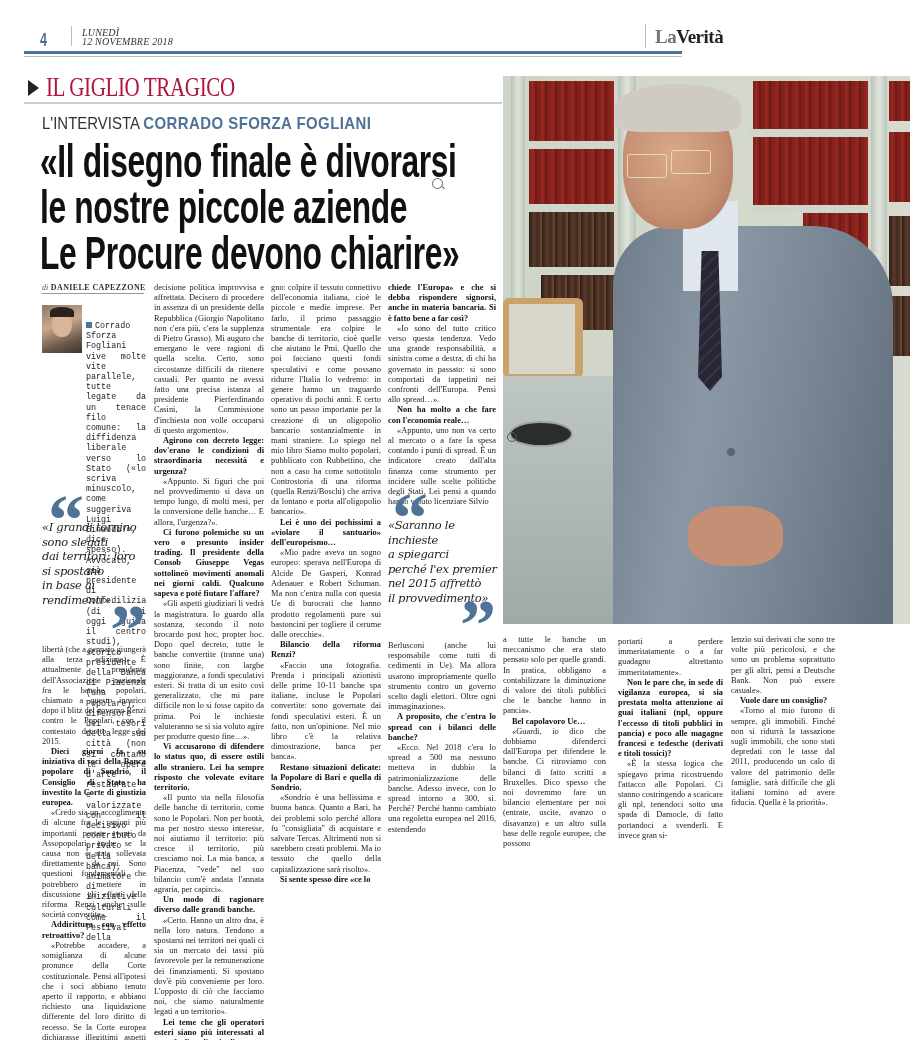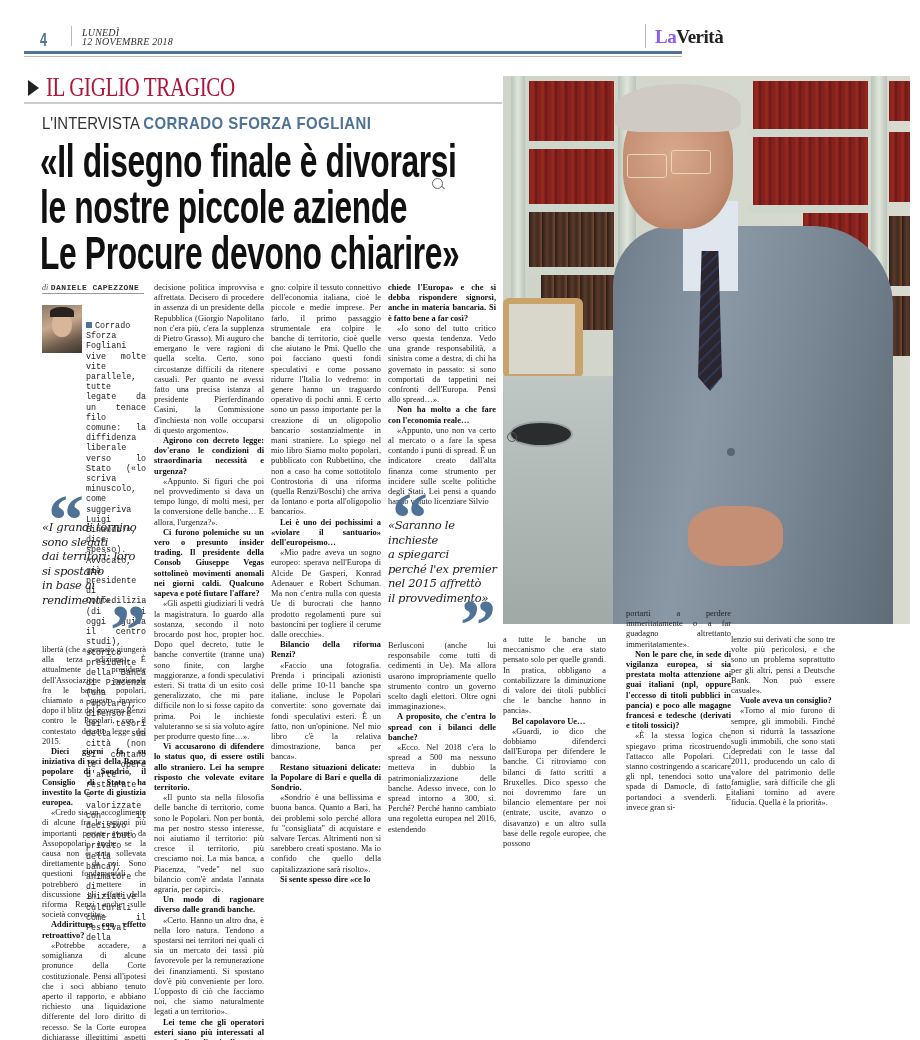--- a/index.html
+++ b/index.html
@@ -4,38 +4,38 @@
 <style>
   html,body{margin:0;padding:0;background:#fff;}
   body{width:920px;height:1040px;position:relative;overflow:hidden;font-family:"DejaVu Serif","Liberation Serif",serif;color:#222;}
   .abs{position:absolute;}
   
   .mast-num{left:40px;top:30px;font-family:"Liberation Sans",sans-serif;font-weight:bold;font-size:18px;color:#4e7396;transform:scaleX(0.7);transform-origin:left;}
   .mast-sep{left:71px;top:26px;width:1px;height:20px;background:#bbb;}
   .mast-date{left:82px;top:28px;font-family:"Liberation Serif",serif;font-size:10px;line-height:9px;color:#333;letter-spacing:0.2px;font-style:italic;}
   .mast-sep2{left:645px;top:24px;width:1px;height:24px;background:#bbb;}
   .mast-logo{left:655px;top:26px;font-family:"Liberation Serif",serif;font-weight:bold;font-size:19px;letter-spacing:-0.5px;}
-  .mast-logo .la{color:#8b5cf6;}
+  .mast-logo .la{color:#737373;}
   .mast-logo .ver{color:#222;}
   
   .kicker{left:28px;top:72px;display:flex;align-items:center;}
   .kicker .tri{width:0;height:0;border-top:8px solid transparent;border-bottom:8px solid transparent;border-left:11px solid #222;margin-right:7px;}
   .kicker .txt{font-family:"Liberation Serif",serif;font-size:27px;color:#b0163b;transform:scaleX(0.78);transform-origin:left;white-space:nowrap;letter-spacing:-0.5px;}
   .kicker-rule{left:24px;top:102px;width:478px;height:2px;background:#ccc;}
   
   .interview{left:42px;top:114px;font-family:"Liberation Sans",sans-serif;font-size:17px;white-space:nowrap;transform:scaleX(0.88);transform-origin:left;}
   .interview .lab{color:#333;}
   .interview .name{color:#4e7396;font-weight:bold;letter-spacing:0.5px;}
   .headline{left:40px;top:138px;width:520px;font-family:"Liberation Sans",sans-serif;font-weight:bold;font-size:46px;line-height:46px;color:#111;transform:scaleX(0.69);transform-origin:left;white-space:nowrap;letter-spacing:-0.5px;}
   .zoom-ico{left:432px;top:178px;width:9px;height:9px;border:1.2px solid #666;border-radius:50%;}
   .zoom-ico::after{content:"";position:absolute;left:8px;top:8px;width:4px;height:1.3px;background:#666;transform:rotate(45deg);}
   
   .byline{left:42px;top:283px;font-size:8px;white-space:nowrap;}
   .byline .di{font-family:"Liberation Serif",serif;color:#555;font-style:italic;}
-  .byline .au{font-family:Liberation Mono, monospace;font-weight:bold;color:#333;letter-spacing:0.4px;text-align:center;}
+  .byline .au{font-family:Liberation Serif, serif;font-weight:bold;color:#333;letter-spacing:0.4px;text-align:center;}
   .byline-rule{left:42px;top:293px;width:102px;height:1px;background:#999;}
   .author-photo{left:42px;top:305px;width:40px;height:48px;background:linear-gradient(160deg,#8c7a6a 0%,#c9a88d 40%,#6b5a4a 75%,#3a3430 100%);}
   .author-photo::before{content:"";position:absolute;left:10px;top:6px;width:20px;height:26px;border-radius:50% 50% 45% 45%;background:#d9b59a;}
   .author-photo::after{content:"";position:absolute;left:8px;top:2px;width:24px;height:10px;border-radius:50% 50% 0 0;background:#2a221e;}
   
   .col{position:absolute;font-family:"Liberation Serif",serif;font-size:8.4px;line-height:10.2px;text-align:justify;color:#222;hyphens:auto;}
   .col p{margin:0;text-indent:9px;}
   .col p.q{font-weight:bold;color:#111;}
   .col p.noind{text-indent:0;}
   .sq{display:inline-block;width:6px;height:6px;background:#4e7396;margin-right:3px;vertical-align:0;}
@@ -170,21 +170,21 @@
     <p class="q">Lei teme che gli operatori esteri siano più interessati al portafoglio clienti di queste banche, che non a sostenere l'economia dei territori.</p>
   </div>
 
 <div class="col" id="c3" style="left:271px;top:283px;width:110px;">
     <p class=" noind">gno: colpire il tessuto connettivo dell'economia italiana, cioè le piccole e medie imprese. Per farlo, il primo passaggio strumentale era colpire le banche di territorio, cioè quelle che aiutano le Pmi. Quello che poi facciano questi fondi speculativi e come possano ridurre l'Italia lo vedremo: in genere hanno un traguardo operativo di pochi anni. E certo sono un passo importante per la creazione di un oligopolio bancario sostanzialmente in mani straniere. Lo spiego nel mio libro Siamo molto popolari, pubblicato con Rubbettino, che non a caso ha come sottotitolo Controstoria di una riforma (quella Renzi/Boschi) che arriva da lontano e porta all'oligopolio bancario».</p>
     <p class="q">Lei è uno dei pochissimi a «violare il santuario» dell'europeismo…</p>
     <p class="">«Mio padre aveva un sogno europeo: sperava nell'Europa di Alcide De Gasperi, Konrad Adenauer e Robert Schuman. Ma non c'entra nulla con questa Ue di burocrati che hanno prodotto regolamenti pure sui bastoncini per togliere il cerume dalle orecchie».</p>
     <p class="q">Bilancio della riforma Renzi?</p>
     <p class="">«Faccio una fotografia. Prenda i principali azionisti delle prime 10-11 banche spa italiane, incluse le Popolari convertite: sono governate dai fondi speculativi esteri. È un fatto, non un'opinione. Nel mio libro c'è la relativa dimostrazione, banca per banca».</p>
     <p class="q">Restano situazioni delicate: la Popolare di Bari e quella di Sondrio.</p>
-    <p class="">«Sondrio è una bellissima e buona banca. Quanto a Bari, ha dei problemi solo perché allora fu "consigliata" di acquistare e salvare Tercas. Altrimenti non si sarebbero creati spostano. Ma io confido che quello della capitalizzazione sarà risolto».</p>
+    <p class="">«Sondrio è una bellissima e buona banca. Quanto a Bari, ha dei problemi solo perché allora fu "consigliata" di acquistare e salvare Tercas. Altrimenti non si sarebbero creati problemi. Ma io tessuto che quello della capitalizzazione sarà risolto».</p>
     <p class="q">Si sente spesso dire «ce lo</p>
   </div>
 
 <div class="col" id="c4t" style="left:388px;top:283px;width:108px;">
     <p class="q noind">chiede l'Europa» e che si debba rispondere signorsì, anche in materia bancaria. Si è fatto bene a far così?</p>
     <p class="">«Io sono del tutto critico verso questa tendenza. Vedo una grande responsabilità, a sinistra come a destra, di chi ha governato in passato: si sono comportati da tappetini nei confronti dell'Europa. Pensi allo spread…».</p>
     <p class="q">Non ha molto a che fare con l'economia reale…</p>
     <p class="">«Appunto, uno non va certo al mercato o a fare la spesa contando i punti di spread. È un indicatore creato dall'alta finanza come strumento per incidere sulle scelte politiche degli Stati. Lei pensi a quando hanno voluto licenziare Silvio</p>
   </div>
 
@@ -202,22 +202,22 @@
     <p class=" noind">Berlusconi (anche lui responsabile come tutti di cedimenti in Ue). Ma allora usarono impropriamente quello strumento contro un governo scelto dagli elettori. Oltre ogni immaginazione».</p>
     <p class="q">A proposito, che c'entra lo spread con i bilanci delle banche?</p>
     <p class="">«Ecco. Nel 2018 c'era lo spread a 500 ma nessuno metteva in dubbio la patrimonializzazione delle banche. Adesso invece, con lo spread intorno a 300, sì. Perché? Perché hanno cambiato una regoletta europea nel 2016, estendendo</p>
   </div>
 
 <div class="col" id="c5" style="left:503px;top:635px;width:103px;">
     <p class=" noind">a tutte le banche un meccanismo che era stato pensato solo per quelle grandi. In pratica, obbligano a contabilizzare la diminuzione di valore dei titoli pubblici che le banche hanno in pancia».</p>
     <p class="q">Bel capolavoro Ue…</p>
     <p class="">«Guardi, io dico che dobbiamo difenderci dall'Europa per difendere le banche. Ci ritroviamo con bilanci di fatto scritti a Bruxelles. Dico spesso che noi dovremmo fare un bilancio elementare per noi (entrate, uscite, avanzo o disavanzo) e un altro sulla base delle regole europee, che possono</p>
   </div>
-<div class="col" id="c6" style="left:618px;top:609px;width:105px;margin-left:8px;">
+<div class="col" id="c6" style="left:618px;top:637px;width:105px;">
     <p class=" noind">portarti a perdere immeritatamente o a far guadagno altrettanto immeritatamente».</p>
     <p class="q">Non le pare che, in sede di vigilanza europea, si sia prestata molta attenzione ai guai italiani (npl, oppure l'eccesso di titoli pubblici in pancia) e poco alle magagne francesi e tedesche (derivati e titoli tossici)?</p>
     <p class="">«È la stessa logica che spiegavo prima ricostruendo l'attacco alle Popolari. Ci stanno costringendo a scaricare gli npl, tenendoci sotto una spada di Damocle, di fatto portandoci a svenderli. E invece gran si-</p>
   </div>
 <div class="col" id="c7" style="left:731px;top:635px;width:104px;">
     <p class=" noind">lenzio sui derivati che sono tre volte più pericolosi, e che sono un problema soprattutto per gli altri, pensi a Deutsche Bank. Non può essere casuale».</p>
-    <p class="q">Vuole aveva un consiglio?</p>
+    <p class="q">Vuole dare un consiglio?</p>
     <p class="">«Torno al mio furono di sempre, gli immobili. Finché non si ridurrà la tassazione sugli immobili, che sono stati depredati con le tasse dal 2011, producendo un calo di valore del patrimonio delle famiglie, sarà difficile che gli italiani tornino ad avere fiducia. Quella è la priorità».</p>
   </div>
 
 </body></html>

